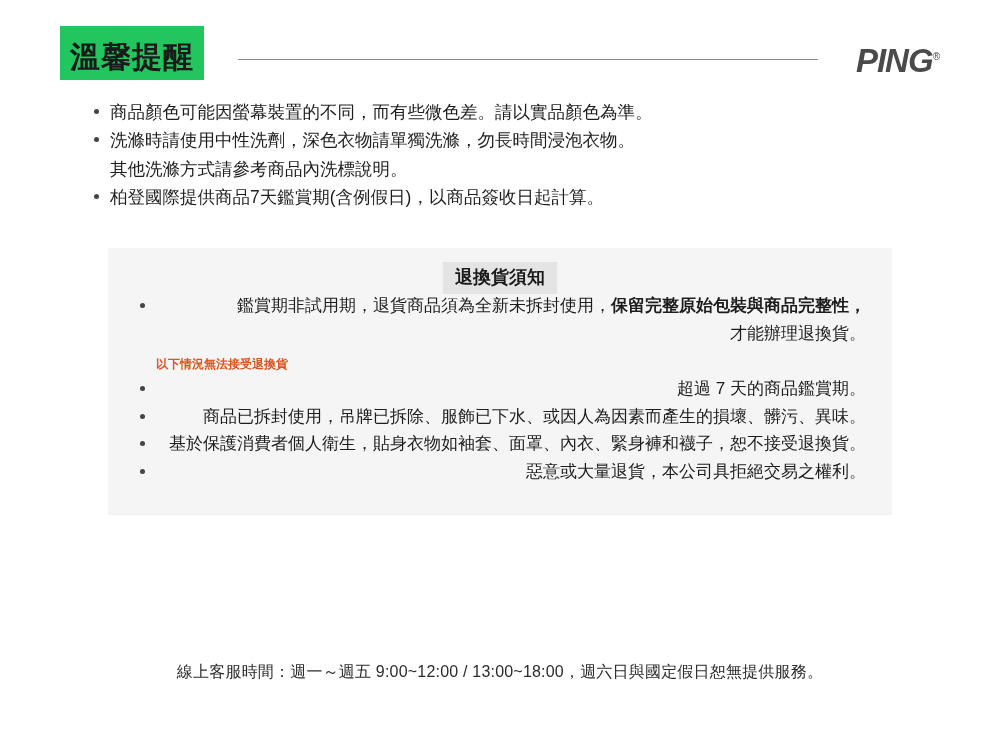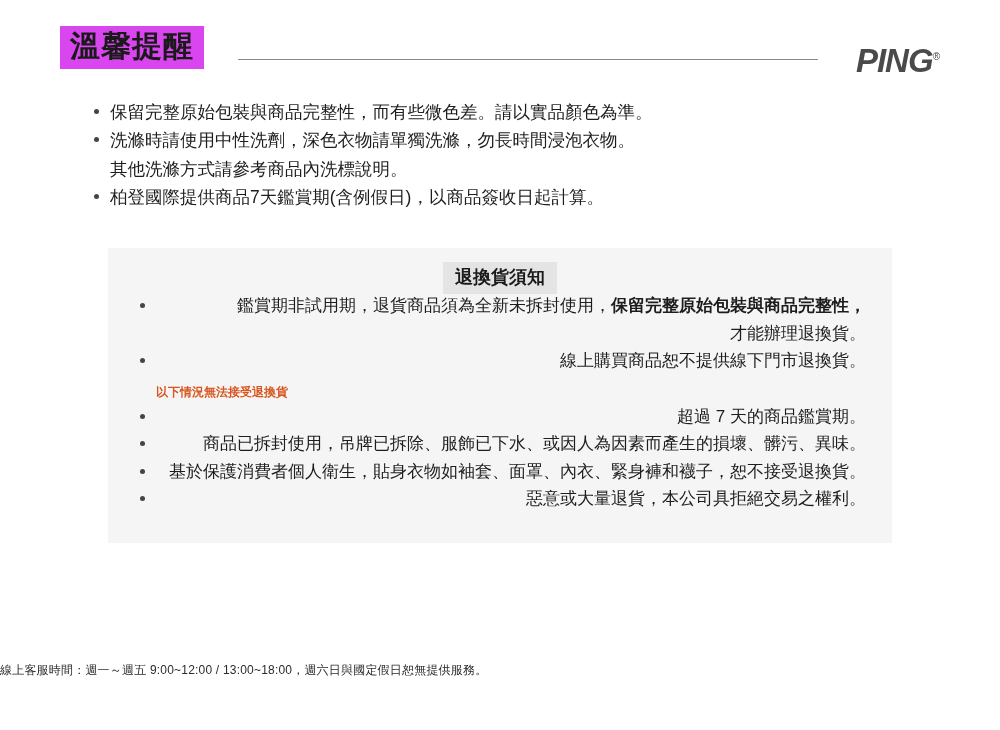--- a/index.html
+++ b/index.html
@@ -29,22 +29,22 @@
     right: 60px;
     height: 56px;
   }
   .header-title {
     position: absolute;
     left: 0;
     top: 0;
     font-size: 30px;
     font-weight: bold;
     letter-spacing: 1px;
-    background: #d946ef;
-    padding: 3px 10px 5px 10px;
+    background: #22c55e;
+    padding: 14px 10px 5px 10px;
     line-height: 1.15;
     color: #1a1a1a;
   }
   .header-rule {
     position: absolute;
     left: 178px;
     right: 122px;
     top: 33px;
     border-top: 1px solid #8a8a8a;
   }
@@ -140,61 +140,58 @@
     margin: 8px 0 2px 22px;
     line-height: 1.5;
   }
 
   
   .footer {
     position: absolute;
     left: 0;
     right: 0;
     top: 662px;
-    text-align: left;
-    font-size: 12px;
+    text-align: center;
+    font-size: 16px;
     color: #2b2b2b;
     letter-spacing: 0.2px;
   }
 </style>
 </head>
 <body>
 
 <div class="page">
 
   <div class="header">
     <div class="header-title">溫馨提醒</div>
     <div class="header-rule"></div>
     <div class="brand"><span>PING</span><span class="reg">®</span></div>
   </div>
 
   <ul class="bullets top-notes">
     <li>
-      <span>保留完整原始包裝與商品完整性，而有些微色差。請以實品顏色為準。</span>
+      <span>商品顏色可能因螢幕裝置的不同，而有些微色差。請以實品顏色為準。</span>
     </li>
     <li>
       <span>洗滌時請使用中性洗劑，深色衣物請單獨洗滌，勿長時間浸泡衣物。</span>
       <span class="sub-line">其他洗滌方式請參考商品內洗標說明。</span>
     </li>
     <li>
       <span>柏登國際提供商品7天鑑賞期(含例假日)，以商品簽收日起計算。</span>
     </li>
   </ul>
 
   <div class="panel">
     <div class="panel-title">退換貨須知</div>
 
     <ul class="bullets">
       <li>
         <span>鑑賞期非試用期，退貨商品須為全新未拆封使用，</span><span class="strong-inline">保留完整原始包裝與商品完整性，</span>
         <span class="sub-line">才能辦理退換貨。</span>
       </li>
-      <li>
-        <span>線上購買商品恕不提供線下門市退換貨。</span>
-      </li>
     </ul>
 
     <div class="warn">以下情況無法接受退換貨</div>
 
     <ul class="bullets">
       <li>
         <span>超過 7 天的商品鑑賞期。</span>
       </li>
       <li>
         <span>商品已拆封使用，吊牌已拆除、服飾已下水、或因人為因素而產生的損壞、髒污、異味。</span>

